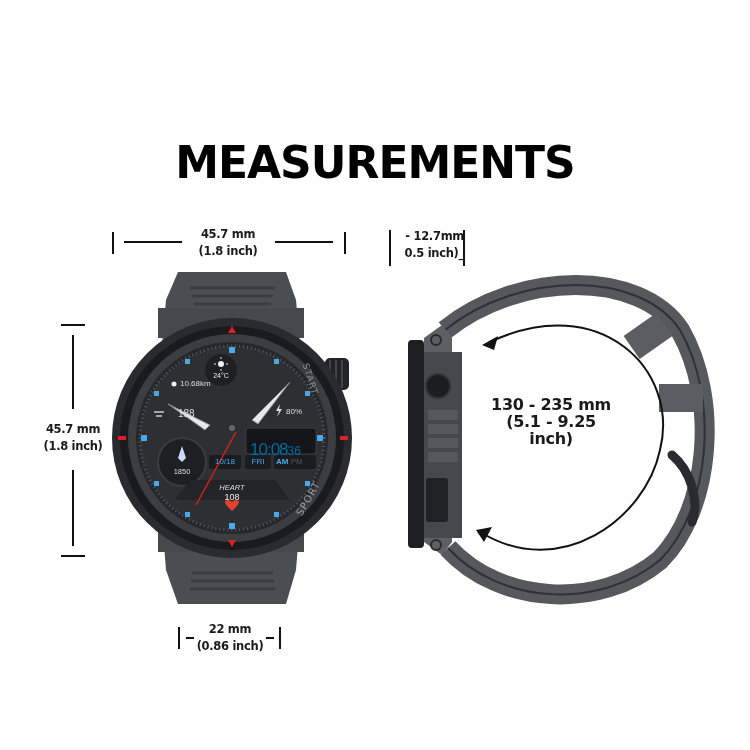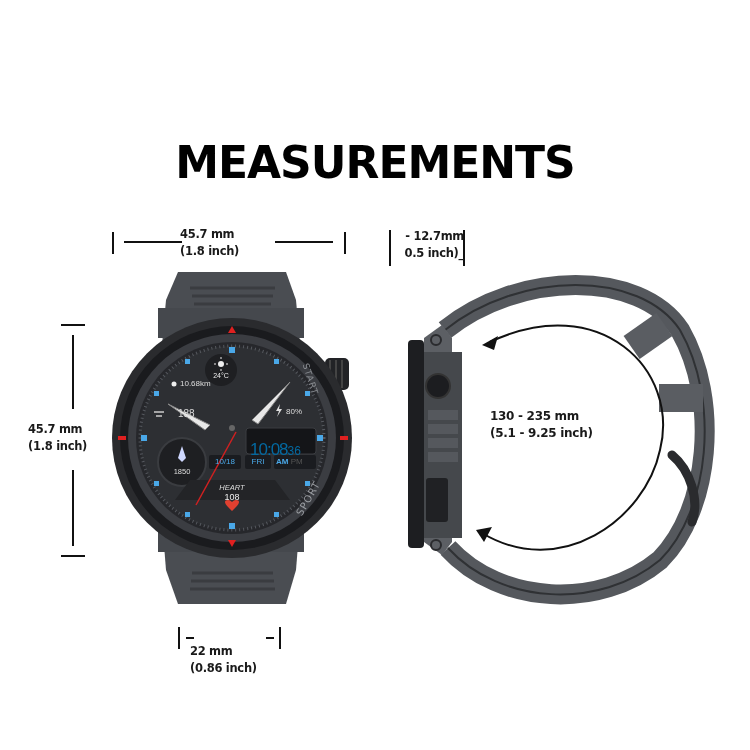--- a/index.html
+++ b/index.html
@@ -1,18 +1,18 @@
 <!DOCTYPE html>
 <html><head>
 <meta charset="utf-8">
 <style>
   html, body { margin:0; padding:0; background:#ffffff; }
   body { width:750px; height:750px; position:relative; overflow:hidden; font-family:"Liberation Sans", sans-serif; color:#111; }
   .title { position:absolute; left:0; top:90px; width:750px; text-align:center; font-family:"DejaVu Sans", sans-serif; font-weight:bold; font-size:44px; letter-spacing:-1px; color:#000;margin-top:47px; }
-  .dim-text { position:absolute; text-align:left; font-family:"DejaVu Sans", sans-serif; font-weight:bold; font-size:11.5px; line-height:17px; color:#1a1a1a; letter-spacing:-0.3px; }
+  .dim-text { position:absolute; text-align:center; font-family:"DejaVu Sans", sans-serif; font-weight:bold; font-size:11.5px; line-height:17px; color:#1a1a1a; letter-spacing:-0.3px; }
   .ln { position:absolute; background:#111; }
   svg { position:absolute; overflow:visible; }
 </style>
 </head>
 <body>
 
 <div class="title">MEASUREMENTS</div>
 
 <div>
   <div class="ln" style="left:112px;top:232px;width:2px;height:22px;"></div>
@@ -43,21 +43,21 @@
     <div>45.7 mm</div>
     <div>(1.8 inch)</div>
   </div>
 </div>
 
 <div>
   <div class="ln" style="left:178px;top:627px;width:2px;height:22px;"></div>
   <div class="ln" style="left:186px;top:637px;width:8px;height:2px;"></div>
   <div class="ln" style="left:266px;top:637px;width:8px;height:2px;"></div>
   <div class="ln" style="left:279px;top:627px;width:2px;height:22px;"></div>
-  <div class="dim-text" style="left:190px;top:643px;width:80px;">
+  <div class="dim-text" style="left:190px;top:621px;width:80px;">
     <div>22 mm</div>
     <div>(0.86 inch)</div>
   </div>
 </div>
 
 <svg style="left:0;top:0;" width="750" height="750" viewBox="0 0 750 750">
 
   <g>
     <path d="M178 272 L286 272 L296 300 L300 345 L162 345 L166 300 Z" fill="#4a4d52"></path>
     <path d="M190 288 L275 288 M192 296 L273 296 M194 304 L271 304" stroke="#3a3c40" stroke-width="3"></path>
@@ -168,16 +168,16 @@
   <rect x="428" y="452" width="30" height="10" fill="#55585d"></rect>
   <rect x="426" y="478" width="22" height="44" rx="3" fill="#202124"></rect>
   <circle cx="436" cy="340" r="5" fill="none" stroke="#2a2b2e" stroke-width="2"></circle>
   <circle cx="436" cy="545" r="5" fill="none" stroke="#2a2b2e" stroke-width="2"></circle>
 
   <path d="M490 342 C600 290 680 370 660 450 C645 520 560 580 482 533" fill="none" stroke="#111" stroke-width="2"></path>
   <path d="M482 345 L498 336 L494 350 Z" fill="#111"></path>
   <path d="M476 530 L492 527 L484 542 Z" fill="#111"></path>
 </svg>
 
-<div class="dim-text" style="left:490px;top:408px;width:122px;font-size:12px;">
+<div class="dim-text" style="left:490px;top:396px;width:122px;font-size:16px;">
   <div>130 - 235 mm</div>
   <div>(5.1 - 9.25 inch)</div>
 </div>
 
 </body></html>

